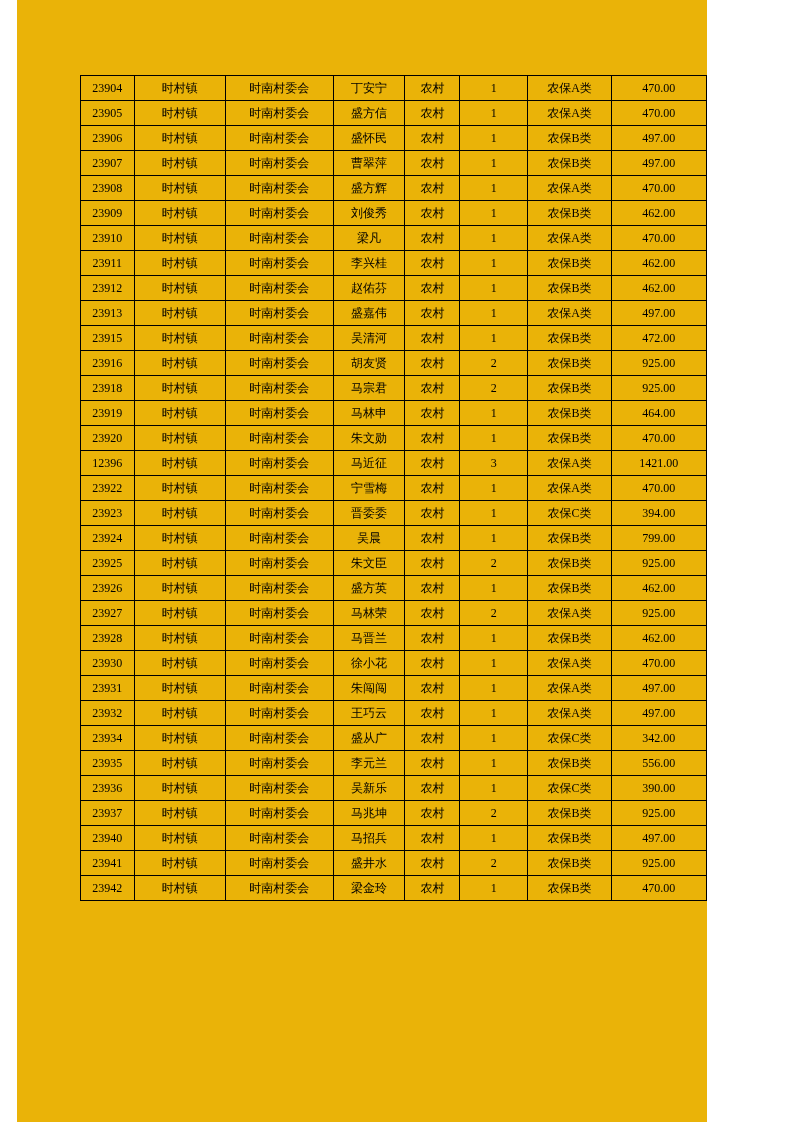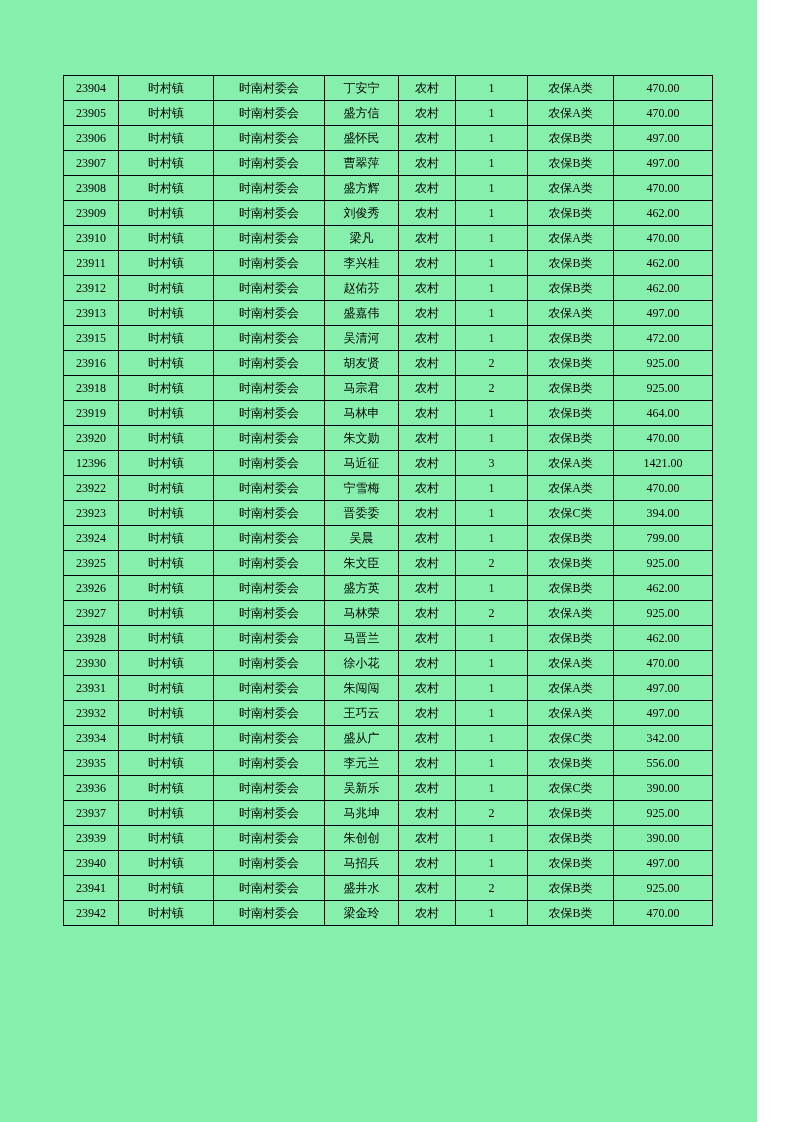--- a/index.html
+++ b/index.html
@@ -8,24 +8,25 @@
     background: #ffffff;
   }
   body {
     width: 793px;
     height: 1122px;
     font-family: "Liberation Serif", "DejaVu Serif", serif;
     color: #000000;
   }
   .page {
     position: relative;
-    width: 757px;
+    width: 690px;
     height: 1122px;
-    background: #86efac;
+    background: #eab308;
     overflow: hidden;
+    margin-left: 17px;
   }
   table.data-table {
     position: absolute;
     left: 63px;
     top: 75px;
     border-collapse: collapse;
     table-layout: fixed;
   }
   table.data-table td {
     border: 1px solid #000000;
@@ -356,30 +357,20 @@
           <td>23937</td>
           <td>时村镇</td>
           <td>时南村委会</td>
           <td>马兆坤</td>
           <td>农村</td>
           <td>2</td>
           <td>农保B类</td>
           <td>925.00</td>
         </tr>
         <tr>
-          <td>23939</td>
-          <td>时村镇</td>
-          <td>时南村委会</td>
-          <td>朱创创</td>
-          <td>农村</td>
-          <td>1</td>
-          <td>农保B类</td>
-          <td>390.00</td>
-        </tr>
-        <tr>
           <td>23940</td>
           <td>时村镇</td>
           <td>时南村委会</td>
           <td>马招兵</td>
           <td>农村</td>
           <td>1</td>
           <td>农保B类</td>
           <td>497.00</td>
         </tr>
         <tr>

